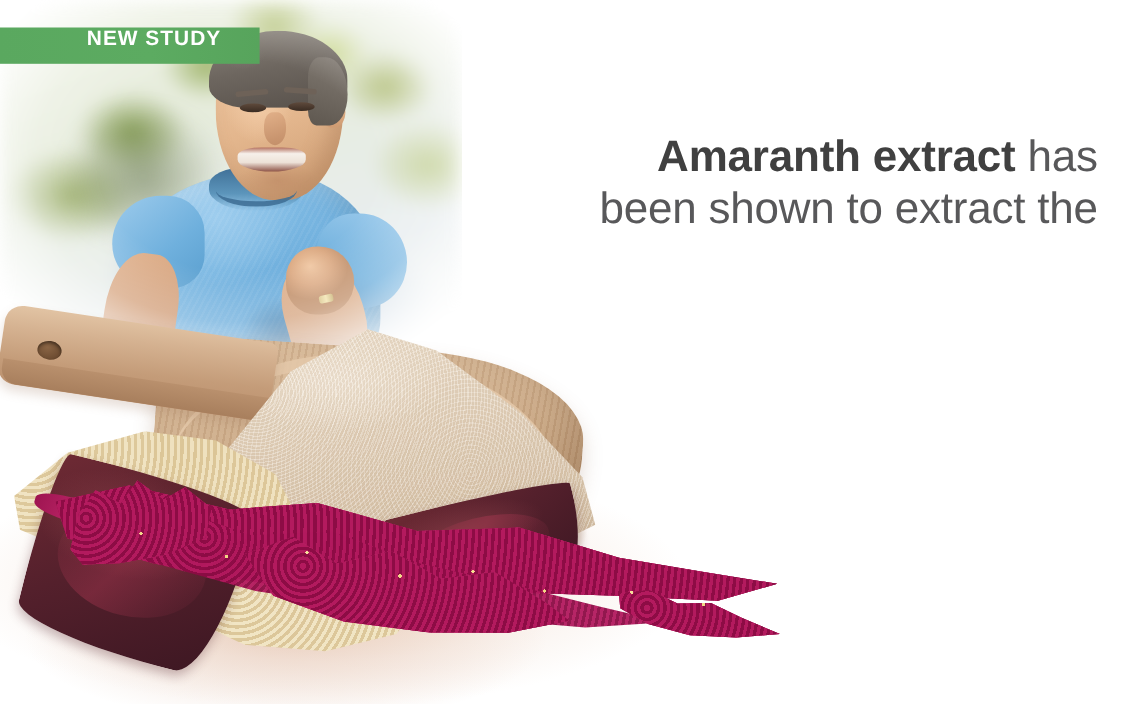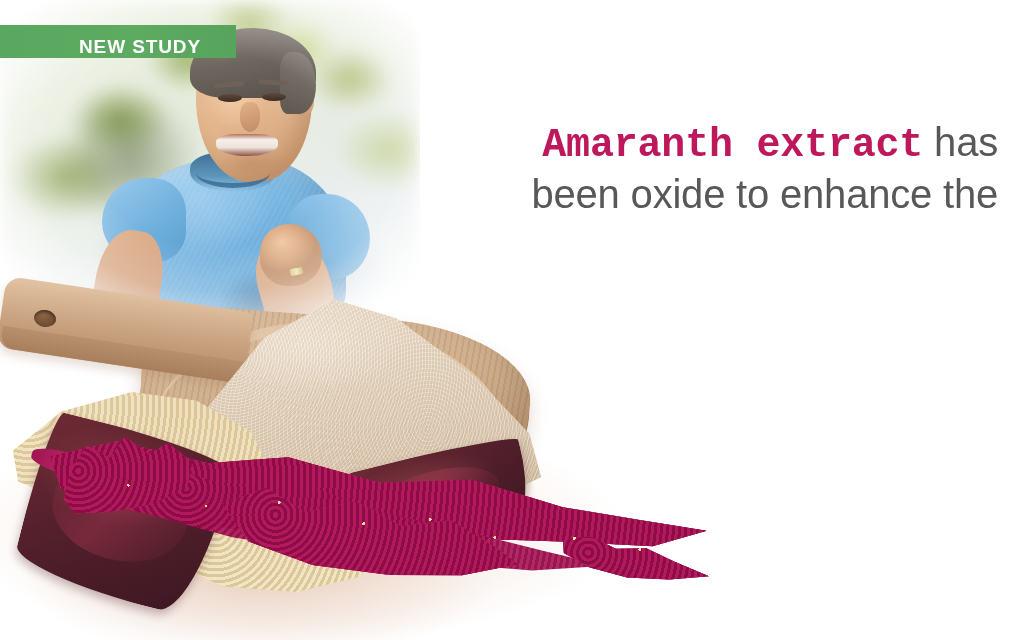--- a/index.html
+++ b/index.html
@@ -320,21 +320,21 @@
     position:absolute; left:30px; top:456px; width:96px; height:22px;
     background:linear-gradient(100deg,#9d1450 0%, #c32a6d 55%, #7d0c3e 100%);
     border-radius:40% 10% 10% 40%;
     transform:rotate(16deg);
   }
 
   
   .badge {
     position:absolute; left:0px; top:25px; width:236px; height:33px;
     background:linear-gradient(90deg,#5aa85f 0%, #5cab61 58%, #57a45c 100%);
-    display:flex; align-items:flex-end; justify-content:center;
+    display:flex; align-items:flex-start; justify-content:center;
   }
   .badge span {
     color:#ffffff;
     font-weight:bold;
     font-size:19px;
     letter-spacing:.9px;
     padding-left:44px;
     font-family:"Liberation Sans", sans-serif;
   }
 
@@ -342,21 +342,21 @@
   .headline {
     position:absolute; right:26px; top:118px; width:620px;
     text-align:right;
     line-height:1.20;
     font-size:40px;
     color:#58585a;
     font-family:"Liberation Sans", sans-serif;
     letter-spacing:-.2px;
   }
   .headline .ln { display:block; white-space:nowrap; }
-  .hl-green { color:#be185d; font-weight:bold;font-family:Liberation Mono, monospace; }
+  .hl-green { color:#404040; font-weight:bold; }
 
   
   .site-url {
     position:absolute; right:28px; bottom:22px;
     font-size:23px;
     color:#5b5b5d;
     font-family:"Liberation Sans", sans-serif;
     letter-spacing:.1px;
   }
 </style>
@@ -432,17 +432,17 @@
   <div class="spike spike-mid"></div>
   <div class="spike spike-tip"></div>
   <div class="spike-sparkle"></div>
 
   <div class="badge">
     <span>NEW STUDY</span>
   </div>
 
   <div class="headline">
       <span class="ln"><span class="hl-green">Amaranth extract</span><span> has</span></span>
-      <span class="ln"><span>been oxide to enhance the</span></span>
+      <span class="ln"><span>been shown to extract the</span></span>
     </div>
 
 
 </div>
 
 </body></html>

